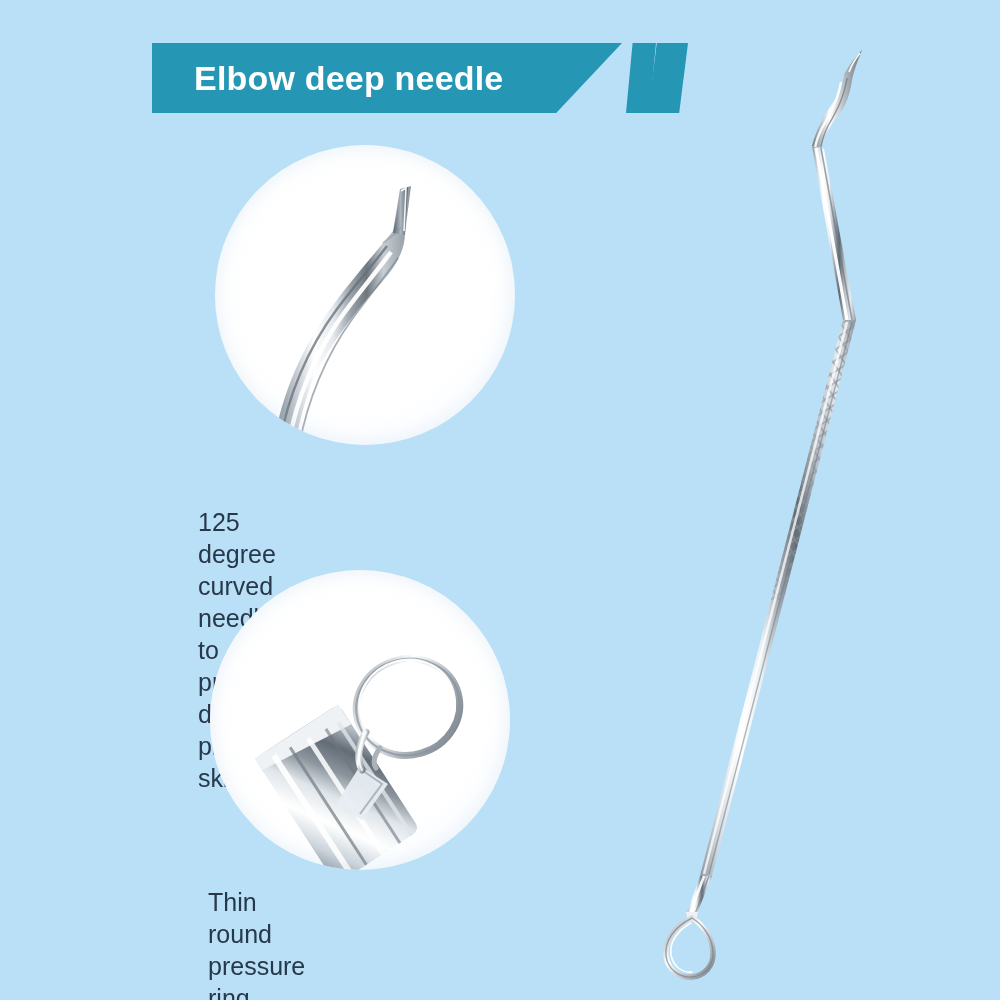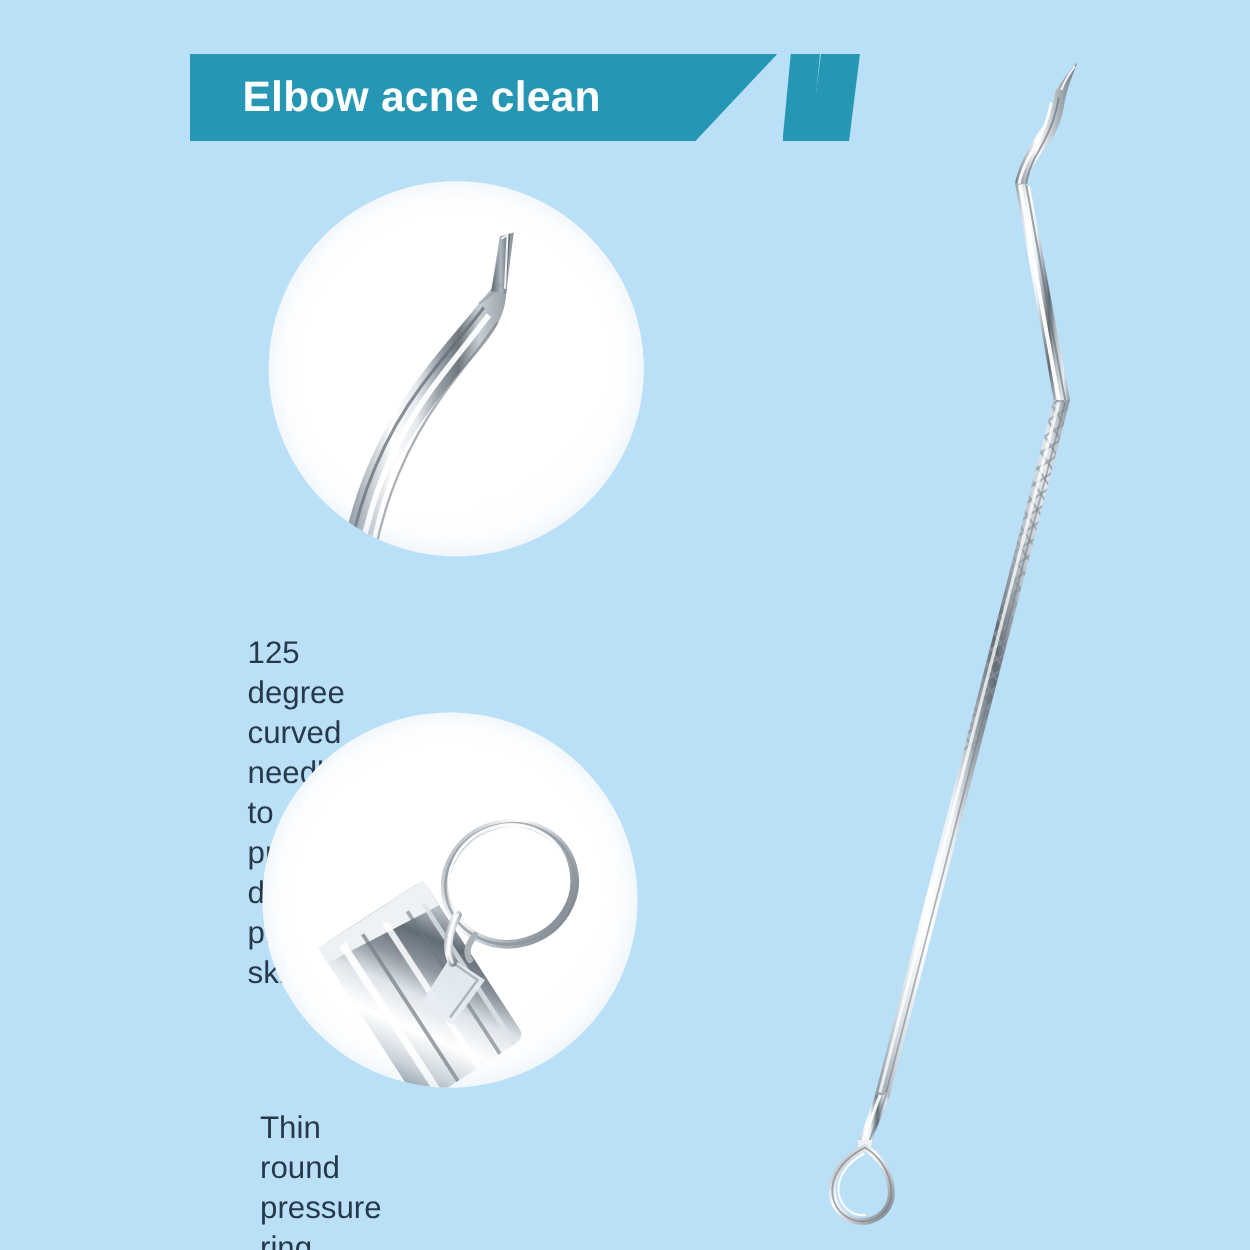--- a/index.html
+++ b/index.html
@@ -80,21 +80,21 @@
 
   svg { display:block; overflow:visible; }
 </style>
 </head>
 <body>
 
 <div class="stage">
 
   <div class="banner-wrap">
     <div class="banner-main">
-      <span class="banner-title">Elbow acne clean</span>
+      <span class="banner-title">Elbow deep needle</span>
     </div>
     <div class="banner-accent a1"></div>
     <div class="banner-accent a2"></div>
   </div>
 
   <div class="feature feature-1">
     <div class="circle">
       <svg width="300" height="300" viewBox="0 0 300 300">
         <defs>
           <linearGradient id="steelA" x1="0" y1="0" x2="1" y2="0">

